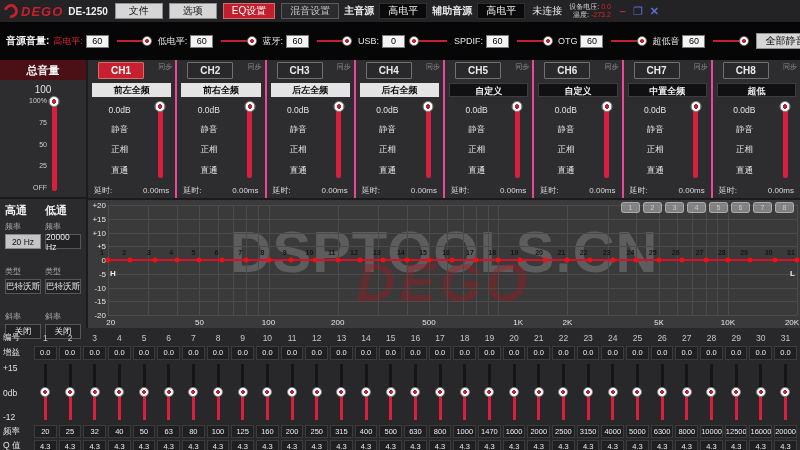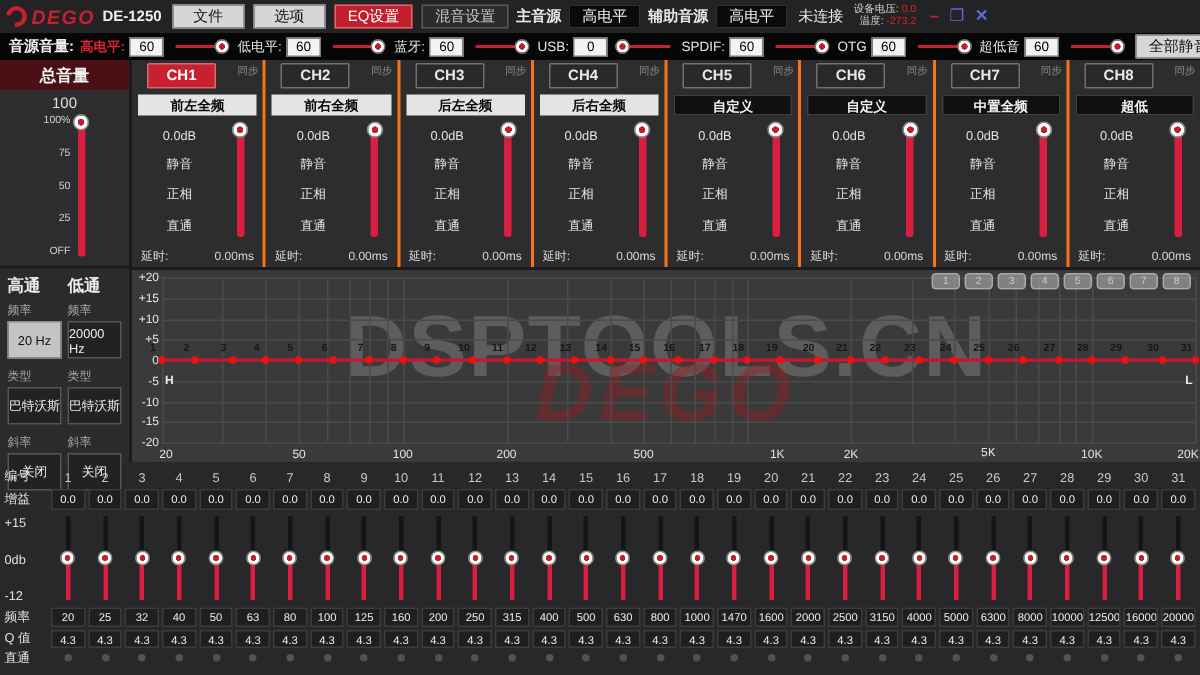--- a/index.html
+++ b/index.html
@@ -24,25 +24,25 @@
   .conn-status { color:#e9e9e9; font-size:10px; margin-left:2px; }
   .device-info { font-size:7px; color:#cfcfcf; text-align:right; line-height:8px; margin-left:2px; }
   .device-info b { color:#d22; font-weight:normal; }
   .winctl { display:flex; gap:7px; align-items:center; margin-left:4px; margin-right:2px; }
   .winctl span { font-size:11px; cursor:pointer; line-height:11px; }
   .wc-min { color:#c23; font-weight:bold; }
   .wc-max { color:#5a6bd8; }
   .wc-close { color:#5a6bd8; font-weight:bold; }
 
   
-  .srcrow { height:18px; background:#060607; display:flex; align-items:center; padding:0 6px; gap:4px; }
+  .srcrow { height:38px; background:#060607; display:flex; align-items:center; padding:0 6px; gap:4px; }
   .srcrow-title { font-weight:bold; font-size:10px; color:#f0f0f0; white-space:nowrap; }
   .srcgrp { display:flex; align-items:center; gap:3px; flex:1; }
   .srcgrp .lbl { font-size:9px; color:#e6e6e6; white-space:nowrap; }
-  .srcgrp .lbl.accent { color:#d22333; font-weight:bold; }
+  .srcgrp .lbl.accent { color:#d22333; font-weight:normal; }
   .vbox { background:#f4f4f4; color:#000; border:1px solid #7a7a7a; width:23px; height:13px;
           font-size:9px; text-align:center; line-height:11px; }
   .htrack { position:relative; height:2px; background:#c41f33; flex:1; min-width:34px; margin:0 5px; }
   .hknob { position:absolute; top:-4px; width:10px; height:10px; border-radius:50%;
            background:radial-gradient(circle,#c21f2e 36%,#fff 38%); border:1px solid #777; }
   .srcrow .tb-btn { min-width:52px; flex:none; }
 
   
   .main { display:flex; height:268px; }
   .leftcol { width:88px; display:flex; flex-direction:column; border-right:2px solid #1b1b1d; background:#2b2b2d; }
@@ -56,30 +56,30 @@
               color:#cfcfcf; text-align:right; padding:0 1px 0 0; }
   .vtrack { width:5px; background:#d81f3f; border-radius:2px; position:relative; }
   .vknob { position:absolute; left:50%; width:11px; height:11px; border-radius:50%;
            background:radial-gradient(circle,#c21f2e 34%,#fff 36%); border:1px solid #888;
            transform:translateX(-50%); }
 
   .filters { flex:1; display:flex; padding:4px 5px; gap:4px; }
   .fcol { flex:1; display:flex; flex-direction:column; gap:2px; }
   .f-title { font-size:11px; font-weight:bold; color:#ededed; margin-bottom:1px; }
   .f-lbl { font-size:8px; color:#a8a8a8; }
-  .fbtn { height:25px; font-size:8.5px; display:flex; align-items:center; justify-content:center;
-          cursor:pointer; margin-bottom:4px; }
+  .fbtn { height:15px; font-size:8.5px; display:flex; align-items:center; justify-content:center;
+          cursor:pointer; margin-bottom:15px; }
   .fbtn-light { background:#c4c4c4; color:#111; border:1px solid #888; }
   .fbtn-dark  { background:#222224; color:#eee; border:1px solid #565656; }
 
   .rightcol { flex:1; display:flex; flex-direction:column; }
 
   
   .channels { height:140px; display:flex; background:#2d2d2f; border-bottom:2px solid #1b1b1d; }
-  .chan { flex:1; border-right:2px solid #f97316; display:flex; flex-direction:column; padding:2px 3px 0; }
+  .chan { flex:1; border-right:2px solid #ec4899; display:flex; flex-direction:column; padding:2px 3px 0; }
   .chan:last-child { border-right:none; }
   .chan-tabrow { display:flex; align-items:flex-start; height:21px; }
   .chtab { width:46px; height:17px; margin-left:7px; font-size:10px; font-weight:bold;
            display:flex; align-items:center; justify-content:center; cursor:pointer;
            background:#29292b; color:#e8e8e8; border:1px solid #707070; border-radius:1px; }
   .chtab.selected { background:#c8202e; color:#fff; border-color:#d96a6a; }
   .sync { margin-left:auto; font-size:7px; color:#8b8b8b; cursor:pointer; }
   .chname { height:14px; margin:0 1px 1px; font-size:9px; font-weight:bold; text-align:center;
             line-height:14px; cursor:pointer; }
   .chname.light { background:#e4e4e4; color:#0a0a0a; }

